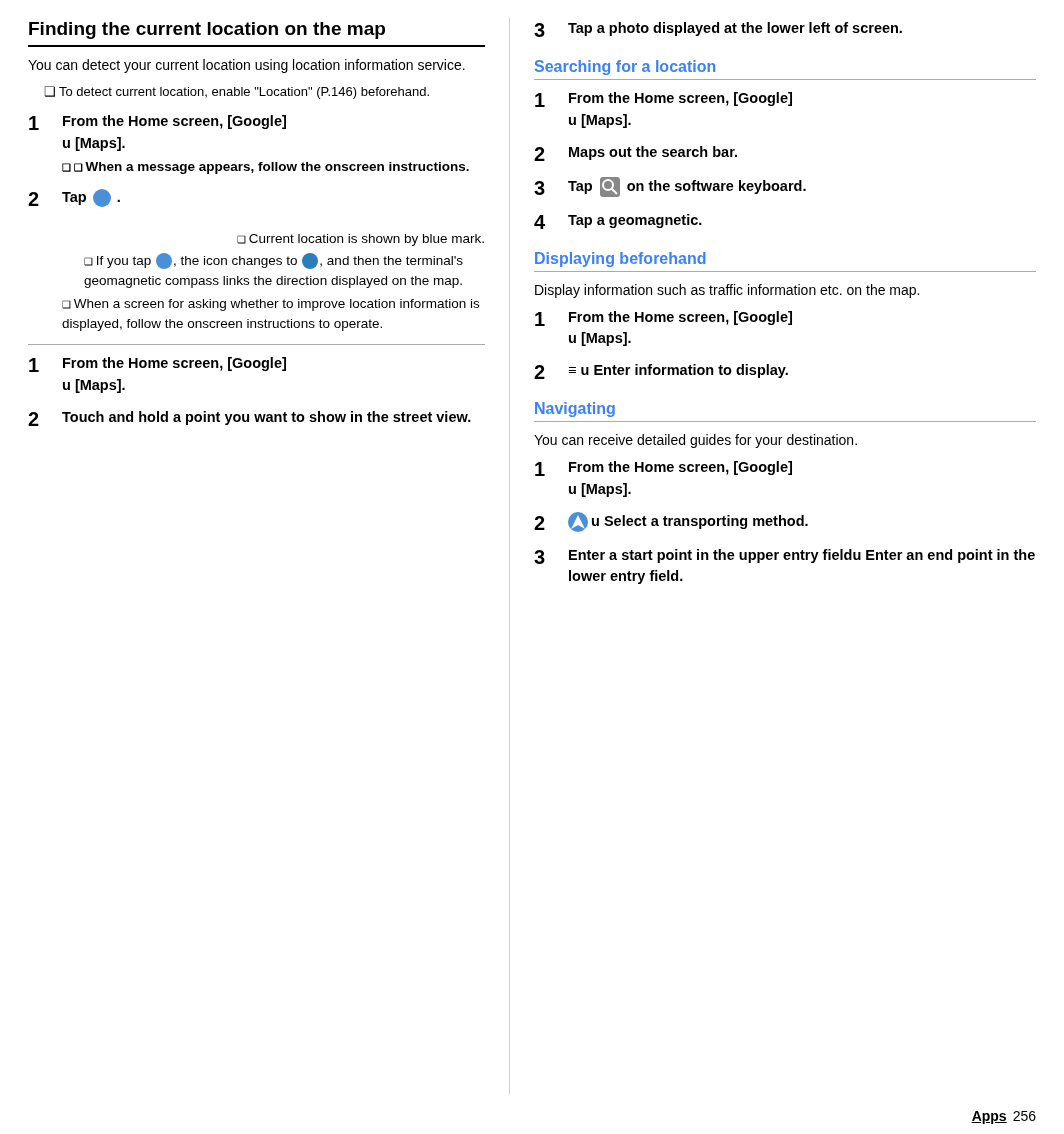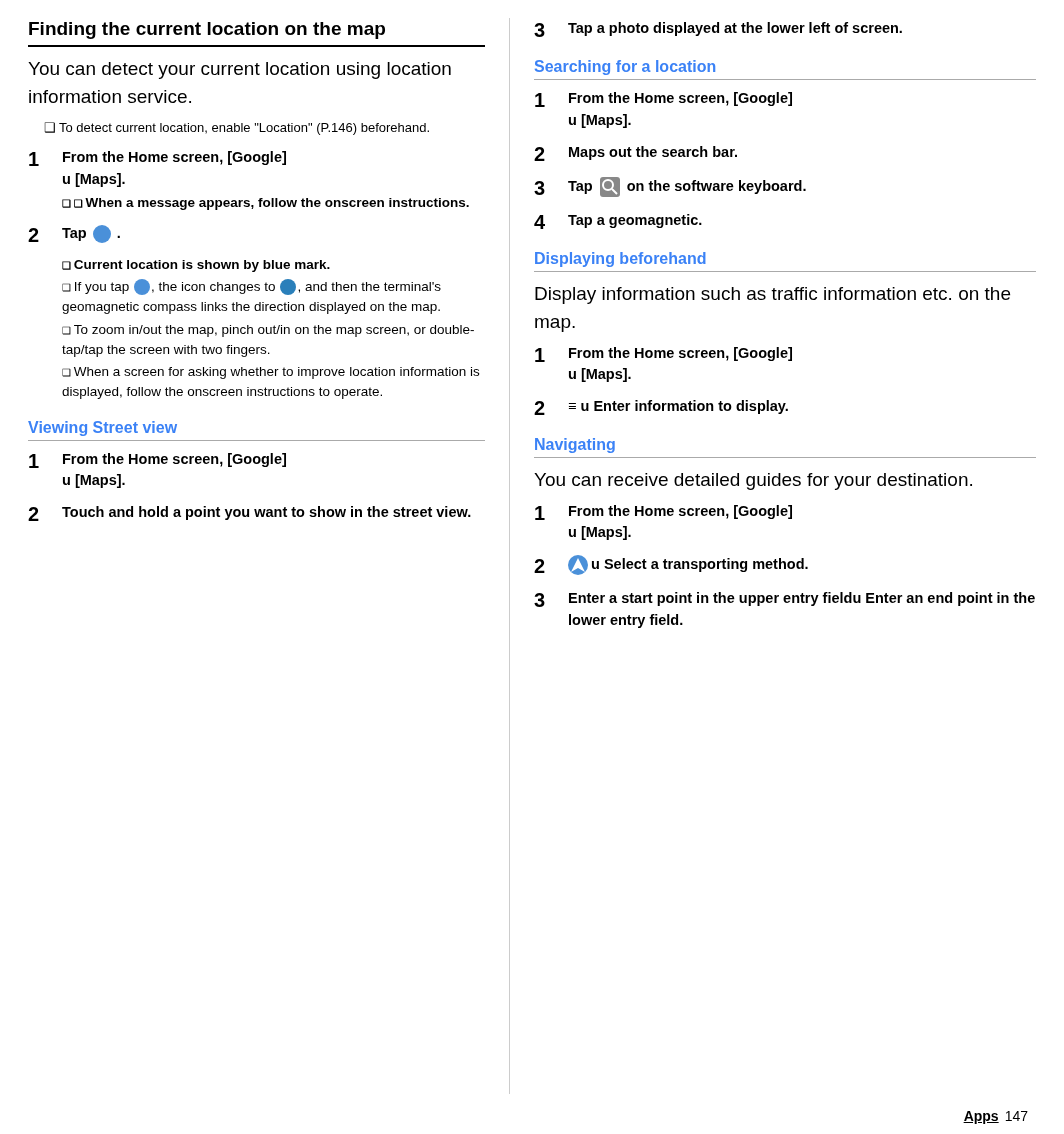--- a/index.html
+++ b/index.html
@@ -45,21 +45,21 @@
       color: #3b82f6;
       margin-bottom: 2px;
       margin-top: 16px;
     }
     .sub-divider {
       border: none;
       border-top: 1.5px solid #aaa;
       margin: 3px 0 8px 0;
     }
     .intro-text {
-      font-size: 19px;
+      font-size: 14px;
       line-height: 1.5;
       margin-bottom: 6px;
     }
     .note-text {
       font-size: 13px;
       line-height: 1.5;
       margin-bottom: 4px;
       padding-left: 30px;
       text-indent: -14px;
     }
@@ -90,21 +90,21 @@
       text-indent: -10px;
     }
     .step-content .sub-note::before {
       content: '❑ ';
       font-size: 10px;
     }
     .bold { font-weight: 700; }
     .page-footer {
       position: absolute;
       bottom: 10px;
-      right: 36px;
+      right: 28px;
       display: flex;
       align-items: center;
       gap: 6px;
     }
     .footer-label {
       font-size: 14px;
       font-weight: 700;
       text-decoration: underline;
     }
     .footer-num {
@@ -150,34 +150,32 @@
         </span>
       </div>
     </div>
 
     <div class="step-block">
       <span class="step-num">2</span>
       <div class="step-content">
         Tap
         <span class="inline-icon locate-icon" style="display:inline-block;width:18px;height:18px;background:#4a90d9;border-radius:50%;vertical-align:middle;margin:0 2px;"></span>
         .
-        <span style="font-weight:700;font-size:13.5px;display:block;margin-top:10px;"><span style="font-size:10px;">❑ </span>Current location is shown by blue mark.</span>
-        <span style="font-weight:400;font-size:13.5px;display:block;margin-top:2px;">
+        <span style="font-weight:400;font-size:13.5px;display:block;margin-top:20px;text-align:right;"><span style="font-size:10px;">❑ </span>Current location is shown by blue mark.</span>
+        <span style="font-weight:400;font-size:13.5px;display:block;margin-top:2px;text-align:center;">
           <span style="font-size:10px;">❑ </span>If you tap
           <span class="inline-icon locate-icon" style="display:inline-block;width:16px;height:16px;background:#4a90d9;border-radius:50%;vertical-align:middle;margin:0 1px;"></span>,
           the icon changes to
           <span class="inline-icon compass-icon" style="display:inline-block;width:16px;height:16px;background:#2a7fba;border-radius:50%;vertical-align:middle;margin:0 1px;"></span>,
           and then the terminal's geomagnetic compass links the direction displayed on the map.
         </span>
-        <span style="font-weight:400;font-size:13.5px;display:block;margin-top:2px;"><span style="font-size:10px;">❑ </span>To zoom in/out the map, pinch out/in on the map screen, or double-tap/tap the screen with two fingers.</span>
         <span style="font-weight:400;font-size:13.5px;display:block;margin-top:2px;"><span style="font-size:10px;">❑ </span>When a screen for asking whether to improve location information is displayed, follow the onscreen instructions to operate.</span>
       </div>
     </div>
 
-    <h2 class="sub-heading">Viewing Street view</h2>
     <hr class="sub-divider">
 
     <div class="step-block">
       <span class="step-num">1</span>
       <div class="step-content">
         From the Home screen, [Google]<br>u <span class="bold">[Maps].</span>
       </div>
     </div>
 
     <div class="step-block">
@@ -279,14 +277,14 @@
       <span class="step-num">3</span>
       <div class="step-content">
         Enter a start point in the upper entry fieldu Enter an end point in the lower entry field.
       </div>
     </div>
   </div>
 </div>
 
 <div class="page-footer">
   <span class="footer-label">Apps</span>
-  <span class="footer-num">147</span>
+  <span class="footer-num">256</span>
 </div>
 
 </body></html>

